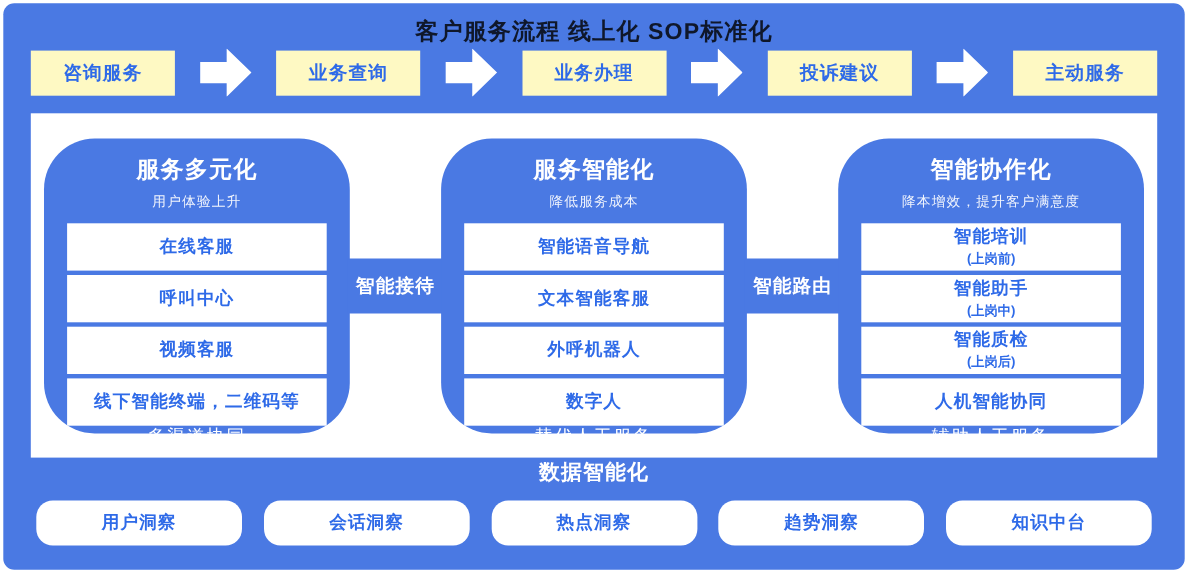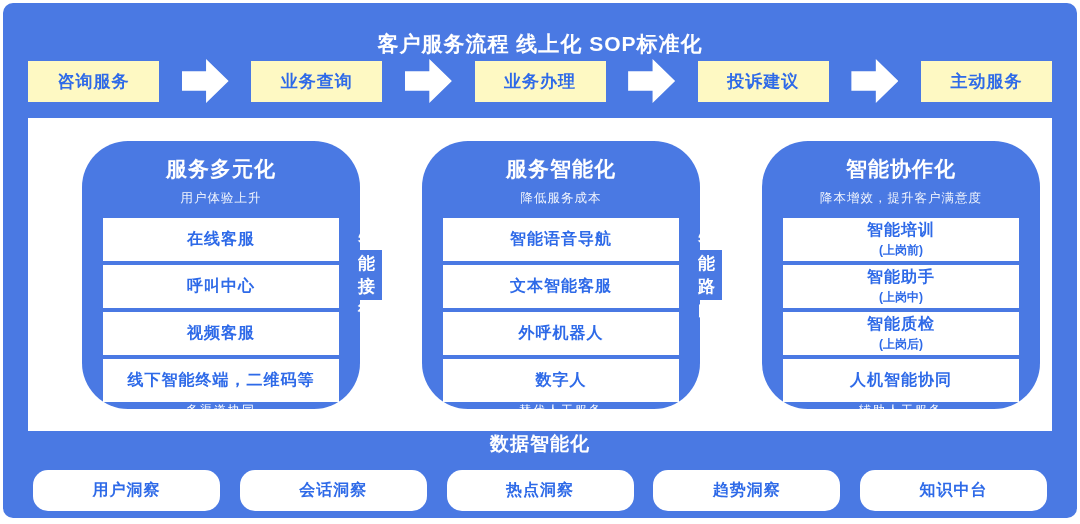--- a/index.html
+++ b/index.html
@@ -11,22 +11,22 @@
     overflow:hidden;
     box-sizing:border-box;
   }
   .blue-bg{
     position:absolute;left:3px;top:3px;right:3px;bottom:6px;
     background:#4a79e3;border-radius:10px;
     display:flex;flex-direction:column;
   }
   
   .main-title{
-    text-align:center;color:#ffffff;font-weight:bold;
-    font-size:21px;letter-spacing:1px;margin-top:26px;height:29px;line-height:29px;
+    text-align:center;color:#0f172a;font-weight:bold;
+    font-size:21px;letter-spacing:1px;margin-top:11px;height:29px;line-height:29px;
   }
   
   .flow-row{
     display:flex;align-items:center;
     margin:2px 25px 0 25px;height:42px;
   }
   .flow-box{
     flex:0 0 131px;height:41px;background:#fef9c3;
     display:flex;align-items:center;justify-content:center;
     color:#2e6ae8;font-weight:bold;font-size:17px;letter-spacing:1px;
@@ -36,21 +36,21 @@
     width:47px;height:44px;background:#ffffff;
     clip-path:polygon(0 28%,52% 28%,52% 0,100% 50%,52% 100%,52% 72%,0 72%);
   }
   
   .mid-panel{
     margin:16px 25px 0 25px;height:313px;background:#ffffff;
     display:flex;align-items:center;padding:0 12px;box-sizing:border-box;
   }
   .pillar{
     flex:0 0 278px;height:268px;background:#4a79e3;border-radius:46px;
-    display:flex;flex-direction:column;box-sizing:border-box;margin-left:42px;
+    display:flex;flex-direction:column;box-sizing:border-box;
   }
   .pillar-title{
     text-align:center;color:#ffffff;font-weight:bold;font-size:21px;
     letter-spacing:1px;margin-top:14px;
   }
   .pillar-subtitle{
     text-align:center;color:rgba(255,255,255,.92);font-size:12.5px;
     margin-top:7px;letter-spacing:1px;
   }
   .pillar-rows{
@@ -58,21 +58,21 @@
     margin:11px 21px 0 21px;
   }
   .pillar-row{
     height:43px;background:#ffffff;
     display:flex;flex-direction:column;align-items:center;justify-content:center;
     color:#2e6ae8;font-weight:bold;font-size:16px;letter-spacing:1px;
   }
   .row-sub{font-size:12px;font-weight:bold;margin-top:1px;letter-spacing:0;}
   .pillar-caption{
     margin-top:auto;margin-bottom:14px;text-align:center;
-    color:#ffffff;font-size:12px;letter-spacing:2px;
+    color:#ffffff;font-size:16px;letter-spacing:2px;
     font-family:"Liberation Serif","DejaVu Serif",serif;
   }
   .bridge{
     flex:1;align-self:center;height:50px;background:#4a79e3;
     display:flex;align-items:center;justify-content:center;
     color:#ffffff;font-weight:bold;font-size:17px;letter-spacing:1px;
     margin:0 -2px;
   }
   
   .bottom-title{

